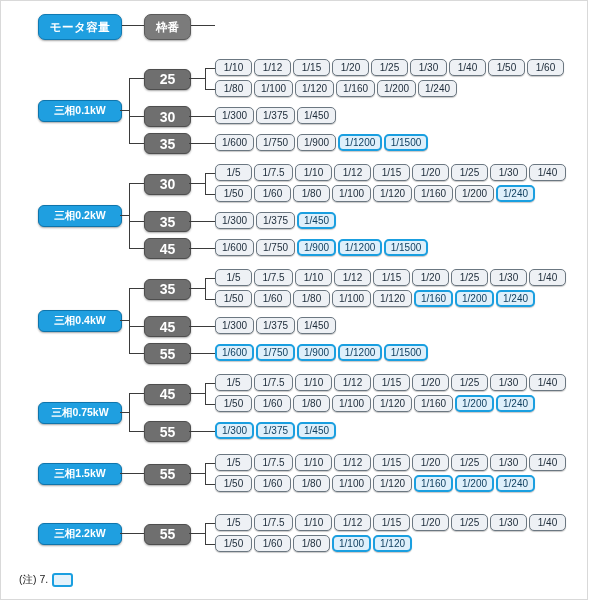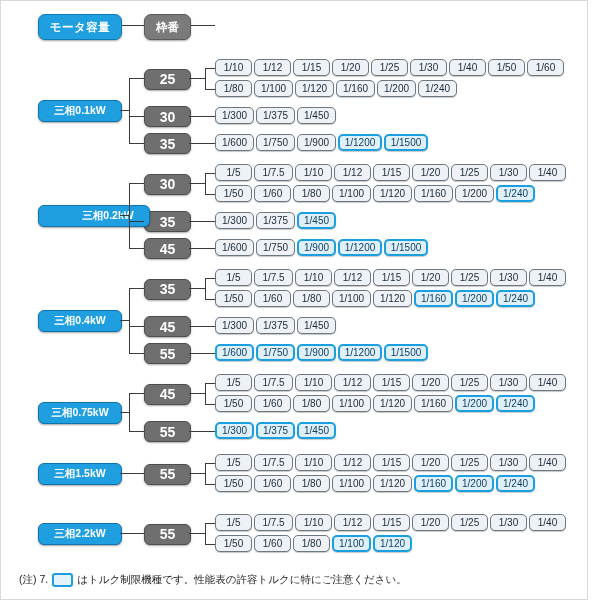--- a/index.html
+++ b/index.html
@@ -231,21 +231,21 @@
         <div class="conn-h" style="left: 188px; top: 219.5px; width: 26px;"></div>
         <div class="rrow" style="top: 238px; left: 0px; width: 600px;">
           <div class="cell" style="left: 214px; width: 39px;">1/600</div>
           <div class="cell" style="left: 255px; width: 39px;">1/750</div>
           <div class="cell hi" style="left: 296px; width: 39px;">1/900</div>
           <div class="cell hi" style="left: 337px; width: 44px;">1/1200</div>
           <div class="cell hi" style="left: 383px; width: 44px;">1/1500</div>
         </div>
         <div class="frame-box" style="top: 237px;">45</div>
         <div class="conn-h" style="left: 188px; top: 246.5px; width: 26px;"></div>
-        <div class="cap-box" style="top: 204.25px; padding-left: 28px;">三相0.2kW</div>
+        <div class="cap-box" style="top: 204.25px;">三相0.2kW</div>
         <div class="conn-h" style="left: 119px; top: 214.25px; width: 9px;"></div>
         <div class="conn-v" style="left: 128px; top: 182px; height: 64.5px;"></div>
         <div class="conn-h" style="left: 128px; top: 182px; width: 15px;"></div>
         <div class="conn-h" style="left: 128px; top: 219.5px; width: 15px;"></div>
         <div class="conn-h" style="left: 128px; top: 246.5px; width: 15px;"></div>
       </div>
       <div class="group" style="top: 0px;">
         <div class="rrow" style="top: 268px; left: 0px; width: 600px;">
           <div class="cell" style="left: 214px; width: 37px;">1/5</div>
           <div class="cell" style="left: 253px; width: 39px;">1/7.5</div>
@@ -392,16 +392,15 @@
         <div class="conn-h" style="left: 204px; top: 542.5px; width: 10px;"></div>
         <div class="cap-box" style="top: 522px;">三相2.2kW</div>
         <div class="conn-h" style="left: 119px; top: 532px; width: 9px;"></div>
         <div class="conn-h" style="left: 128px; top: 532px; width: 15px;"></div>
       </div>
     </div>
 
   <div class="note">
     <span>(注) 7.</span>
     <span class="swatch"></span>
-    <span>はトルク制限機種です。性能表の許容トルクに特にご注意ください。</span>
   </div>
 
 </div>
 
 </body></html>

